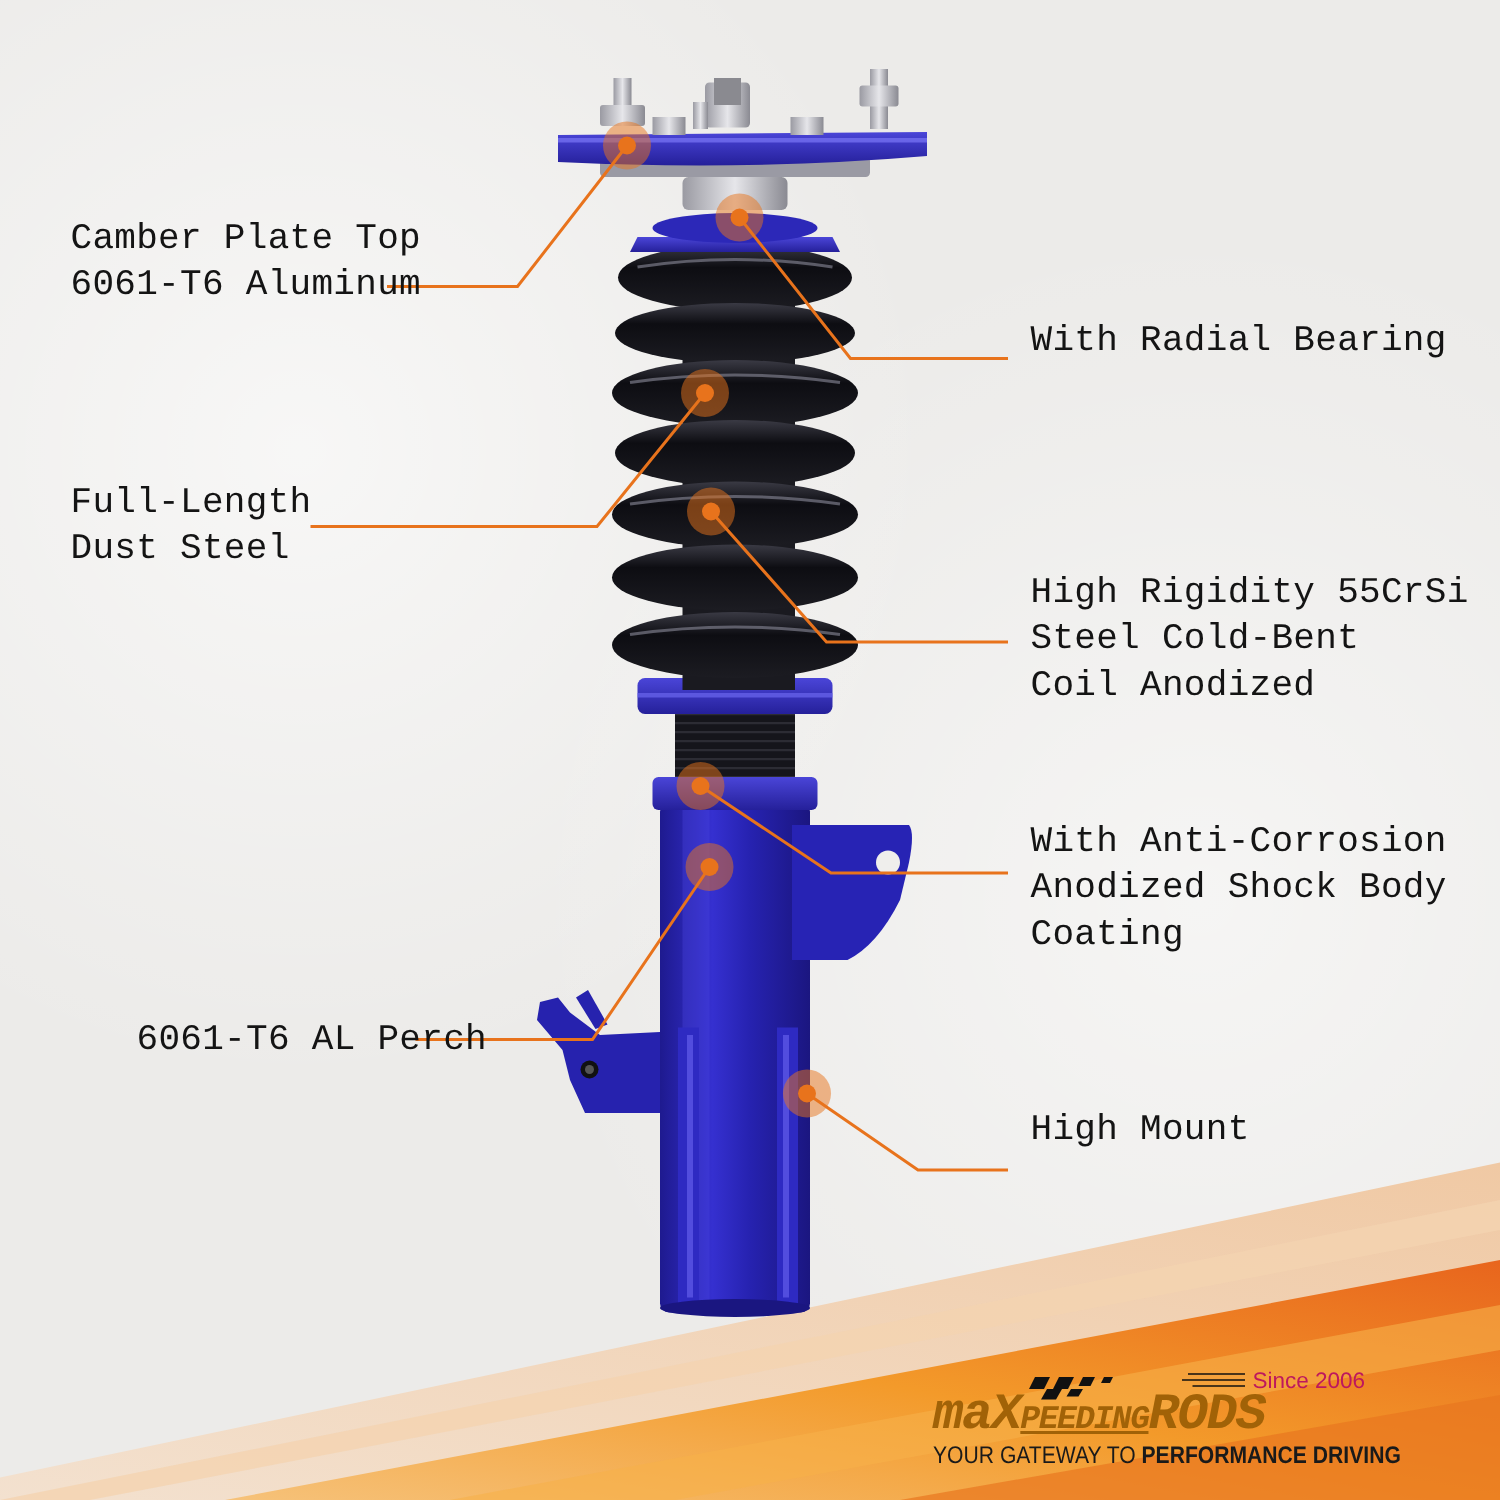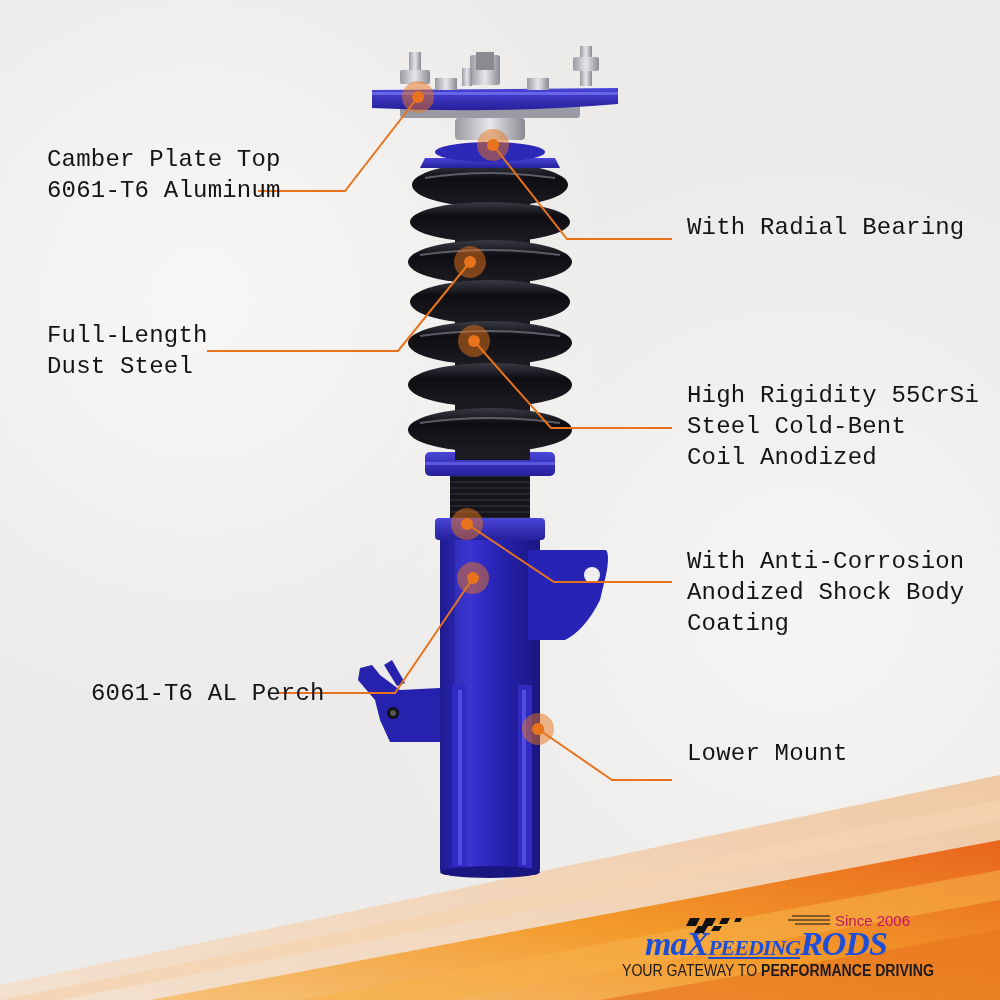--- a/index.html
+++ b/index.html
@@ -9,23 +9,23 @@
         background:
           radial-gradient(circle at 20% 30%, rgba(255,255,255,0.6), transparent 40%),
           radial-gradient(circle at 80% 60%, rgba(255,255,255,0.5), transparent 45%),
           #ecebe9; }
   svg.art { position: absolute; left: 0; top: 0; }
   .label { position: absolute; color: #141414; font-size: 24px; line-height: 31px;
            letter-spacing: 0.2px; font-family: Liberation Mono, monospace; }
   .label div { white-space: nowrap; }
   .since { position: absolute; left: 835px; top: 912px; font-size: 15px; color: #be185d;
            font-family: "Liberation Sans", sans-serif; }
-  .brand { position: absolute; left: 622px; top: 925px; font-family: Liberation Serif, serif;
-           font-weight: bold; font-style: italic; font-size: 34px; color: #1d4ed8; letter-spacing: -1px;
-           white-space: nowrap; margin-left: 23px; }
+  .brand { position: absolute; left: 622px; top: 925px; font-family: Liberation Mono, monospace;
+           font-weight: bold; font-style: italic; font-size: 34px; color: #a16207; letter-spacing: -1px;
+           white-space: nowrap; }
   .brand .mid { font-size: 22px; text-decoration: underline; }
   .tagline { position: absolute; left: 622px; top: 962px; font-family: "Liberation Sans", sans-serif;
              font-size: 16px; color: #1a1a1a; white-space: nowrap; transform: scaleX(0.88); transform-origin: left; }
   .tagline b { font-weight: bold; }
 </style>
 </head>
 <body>
 
 <div class="bg"></div>
 
@@ -221,21 +221,21 @@
   <div>High Rigidity 55CrSi</div>
   <div>Steel Cold-Bent</div>
   <div>Coil Anodized</div>
 </div>
 <div class="label" style="left:687px; top:546px;">
   <div>With Anti-Corrosion</div>
   <div>Anodized Shock Body</div>
   <div>Coating</div>
 </div>
 <div class="label" style="left:687px; top:738px;">
-  <div>Lower Mount</div>
+  <div>High Mount</div>
 </div>
 
 <div>
   <div class="since">Since 2006</div>
   <div class="brand">
     <span>maX</span><span class="mid">PEEDING</span><span>RODS</span>
   </div>
   <div class="tagline">
     <span>YOUR GATEWAY TO </span><b>PERFORMANCE DRIVING</b>
   </div>

